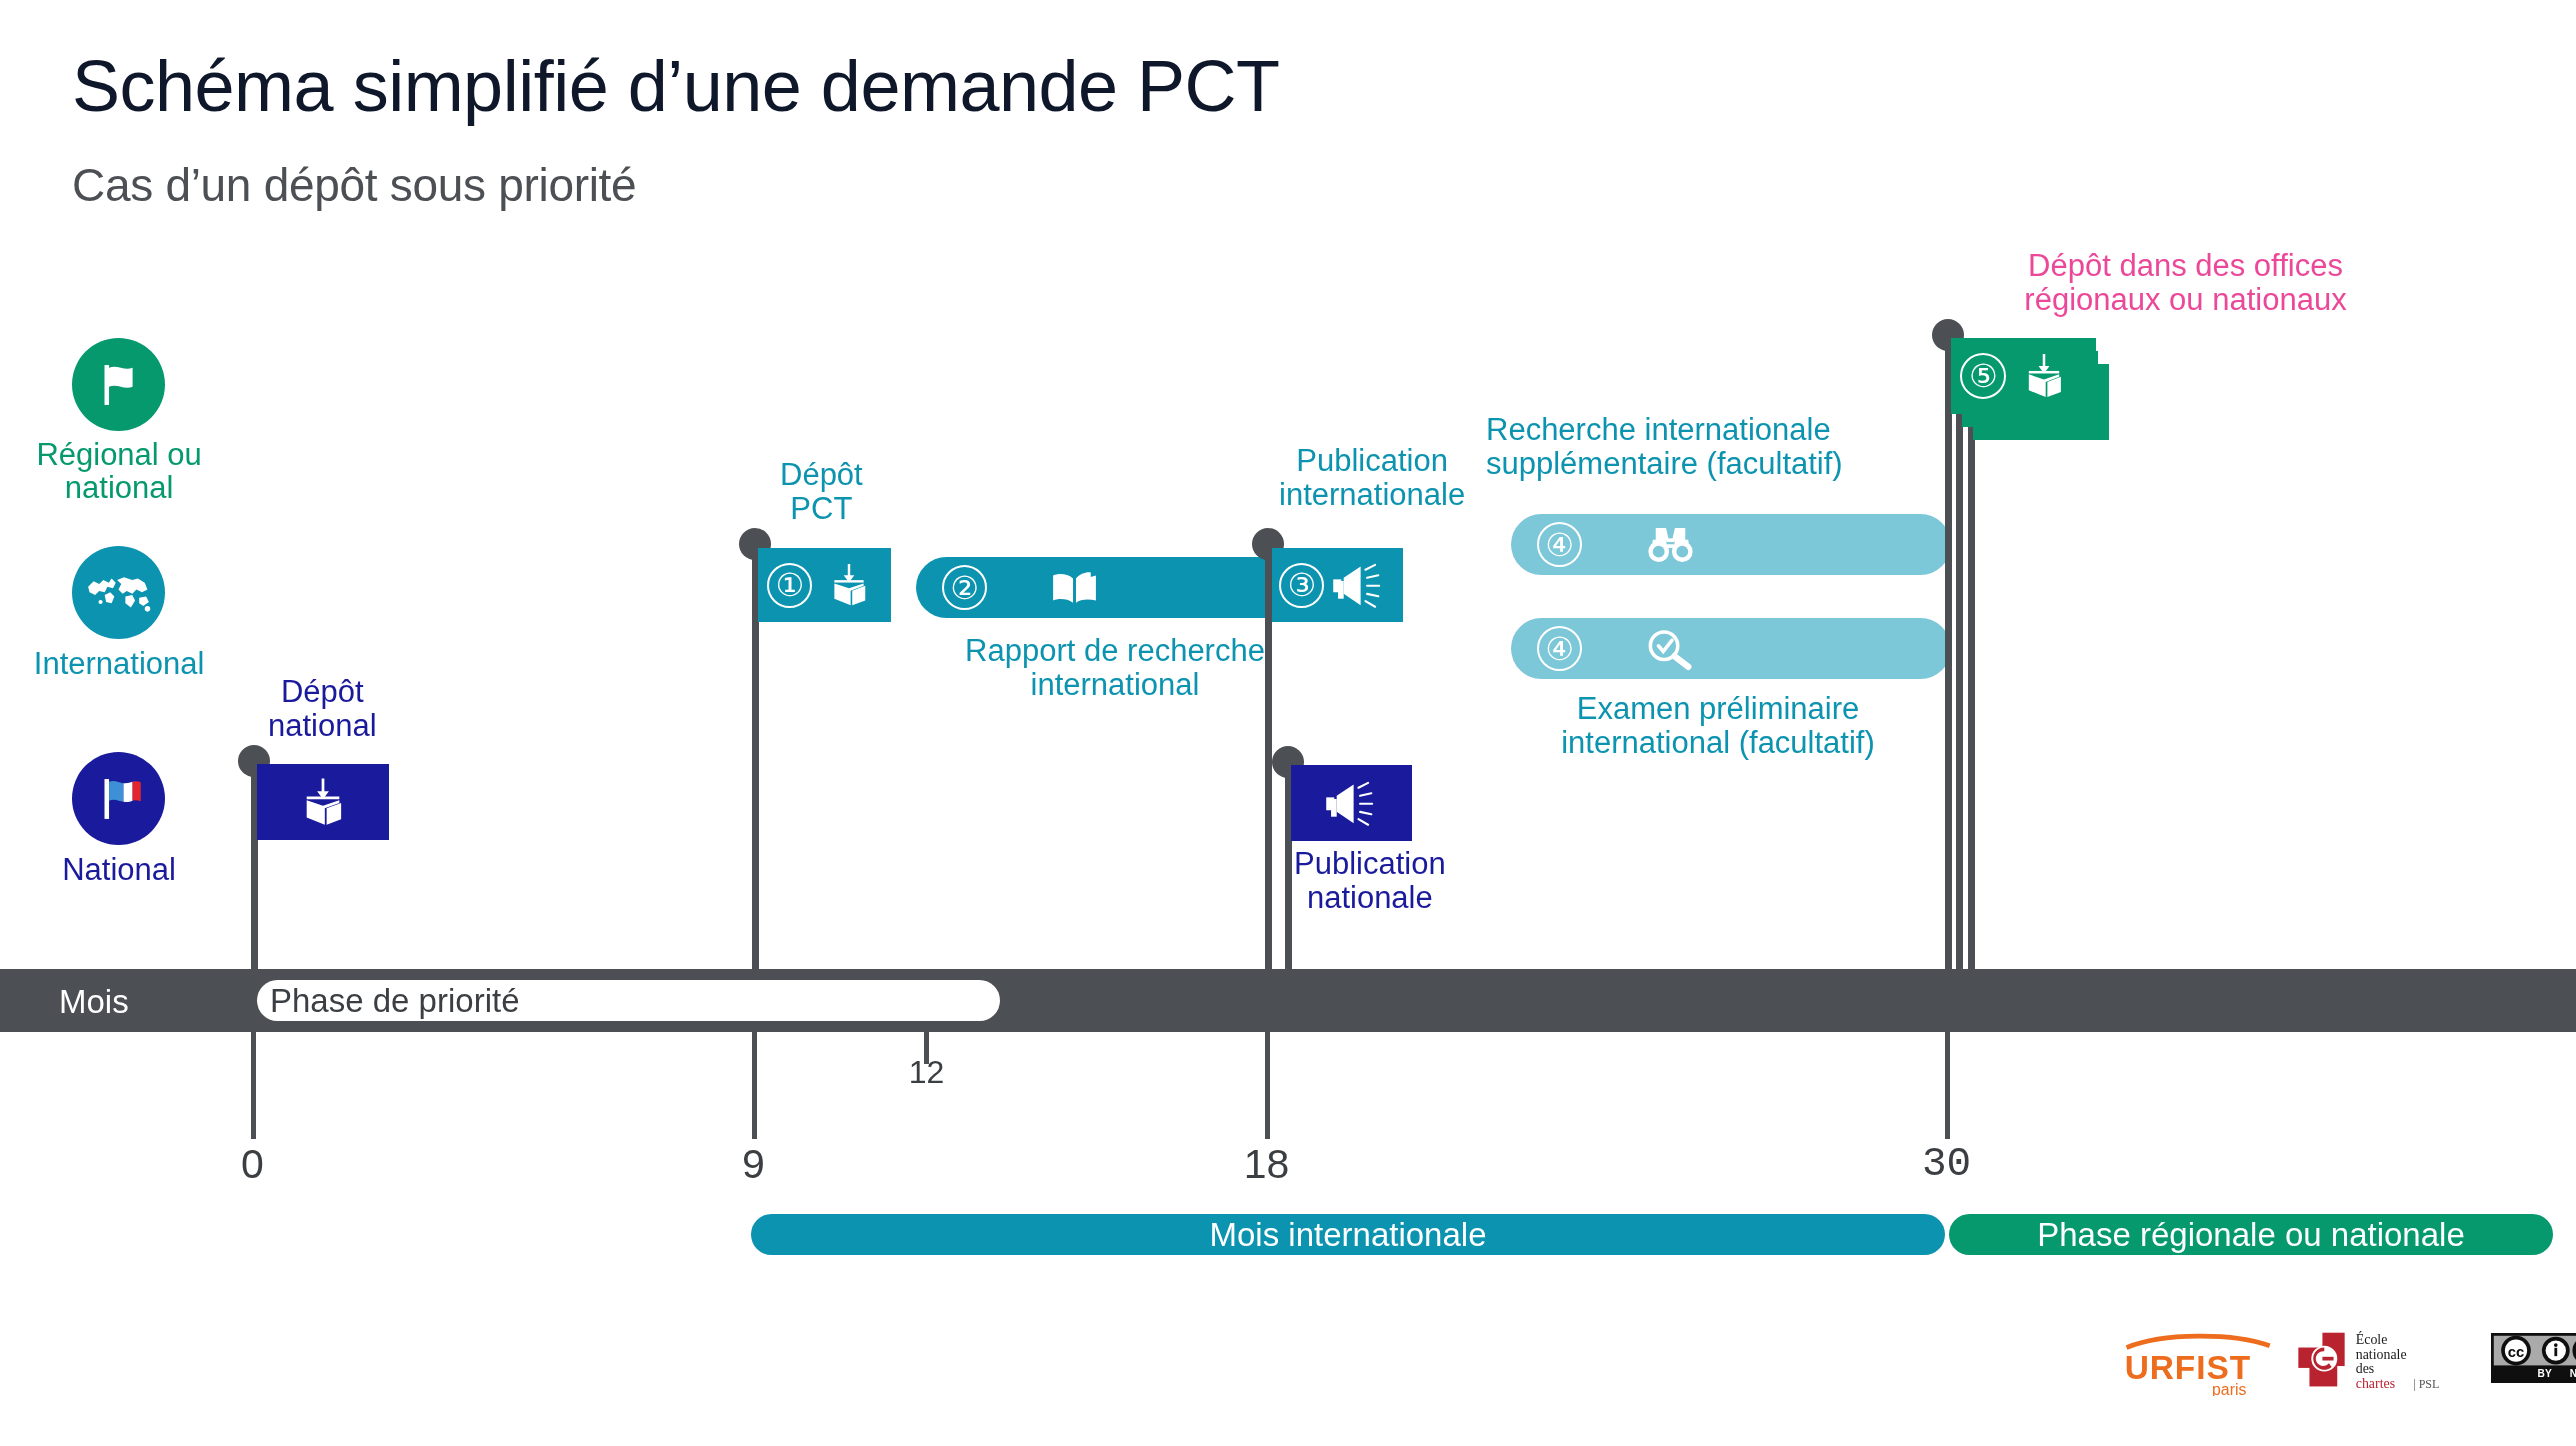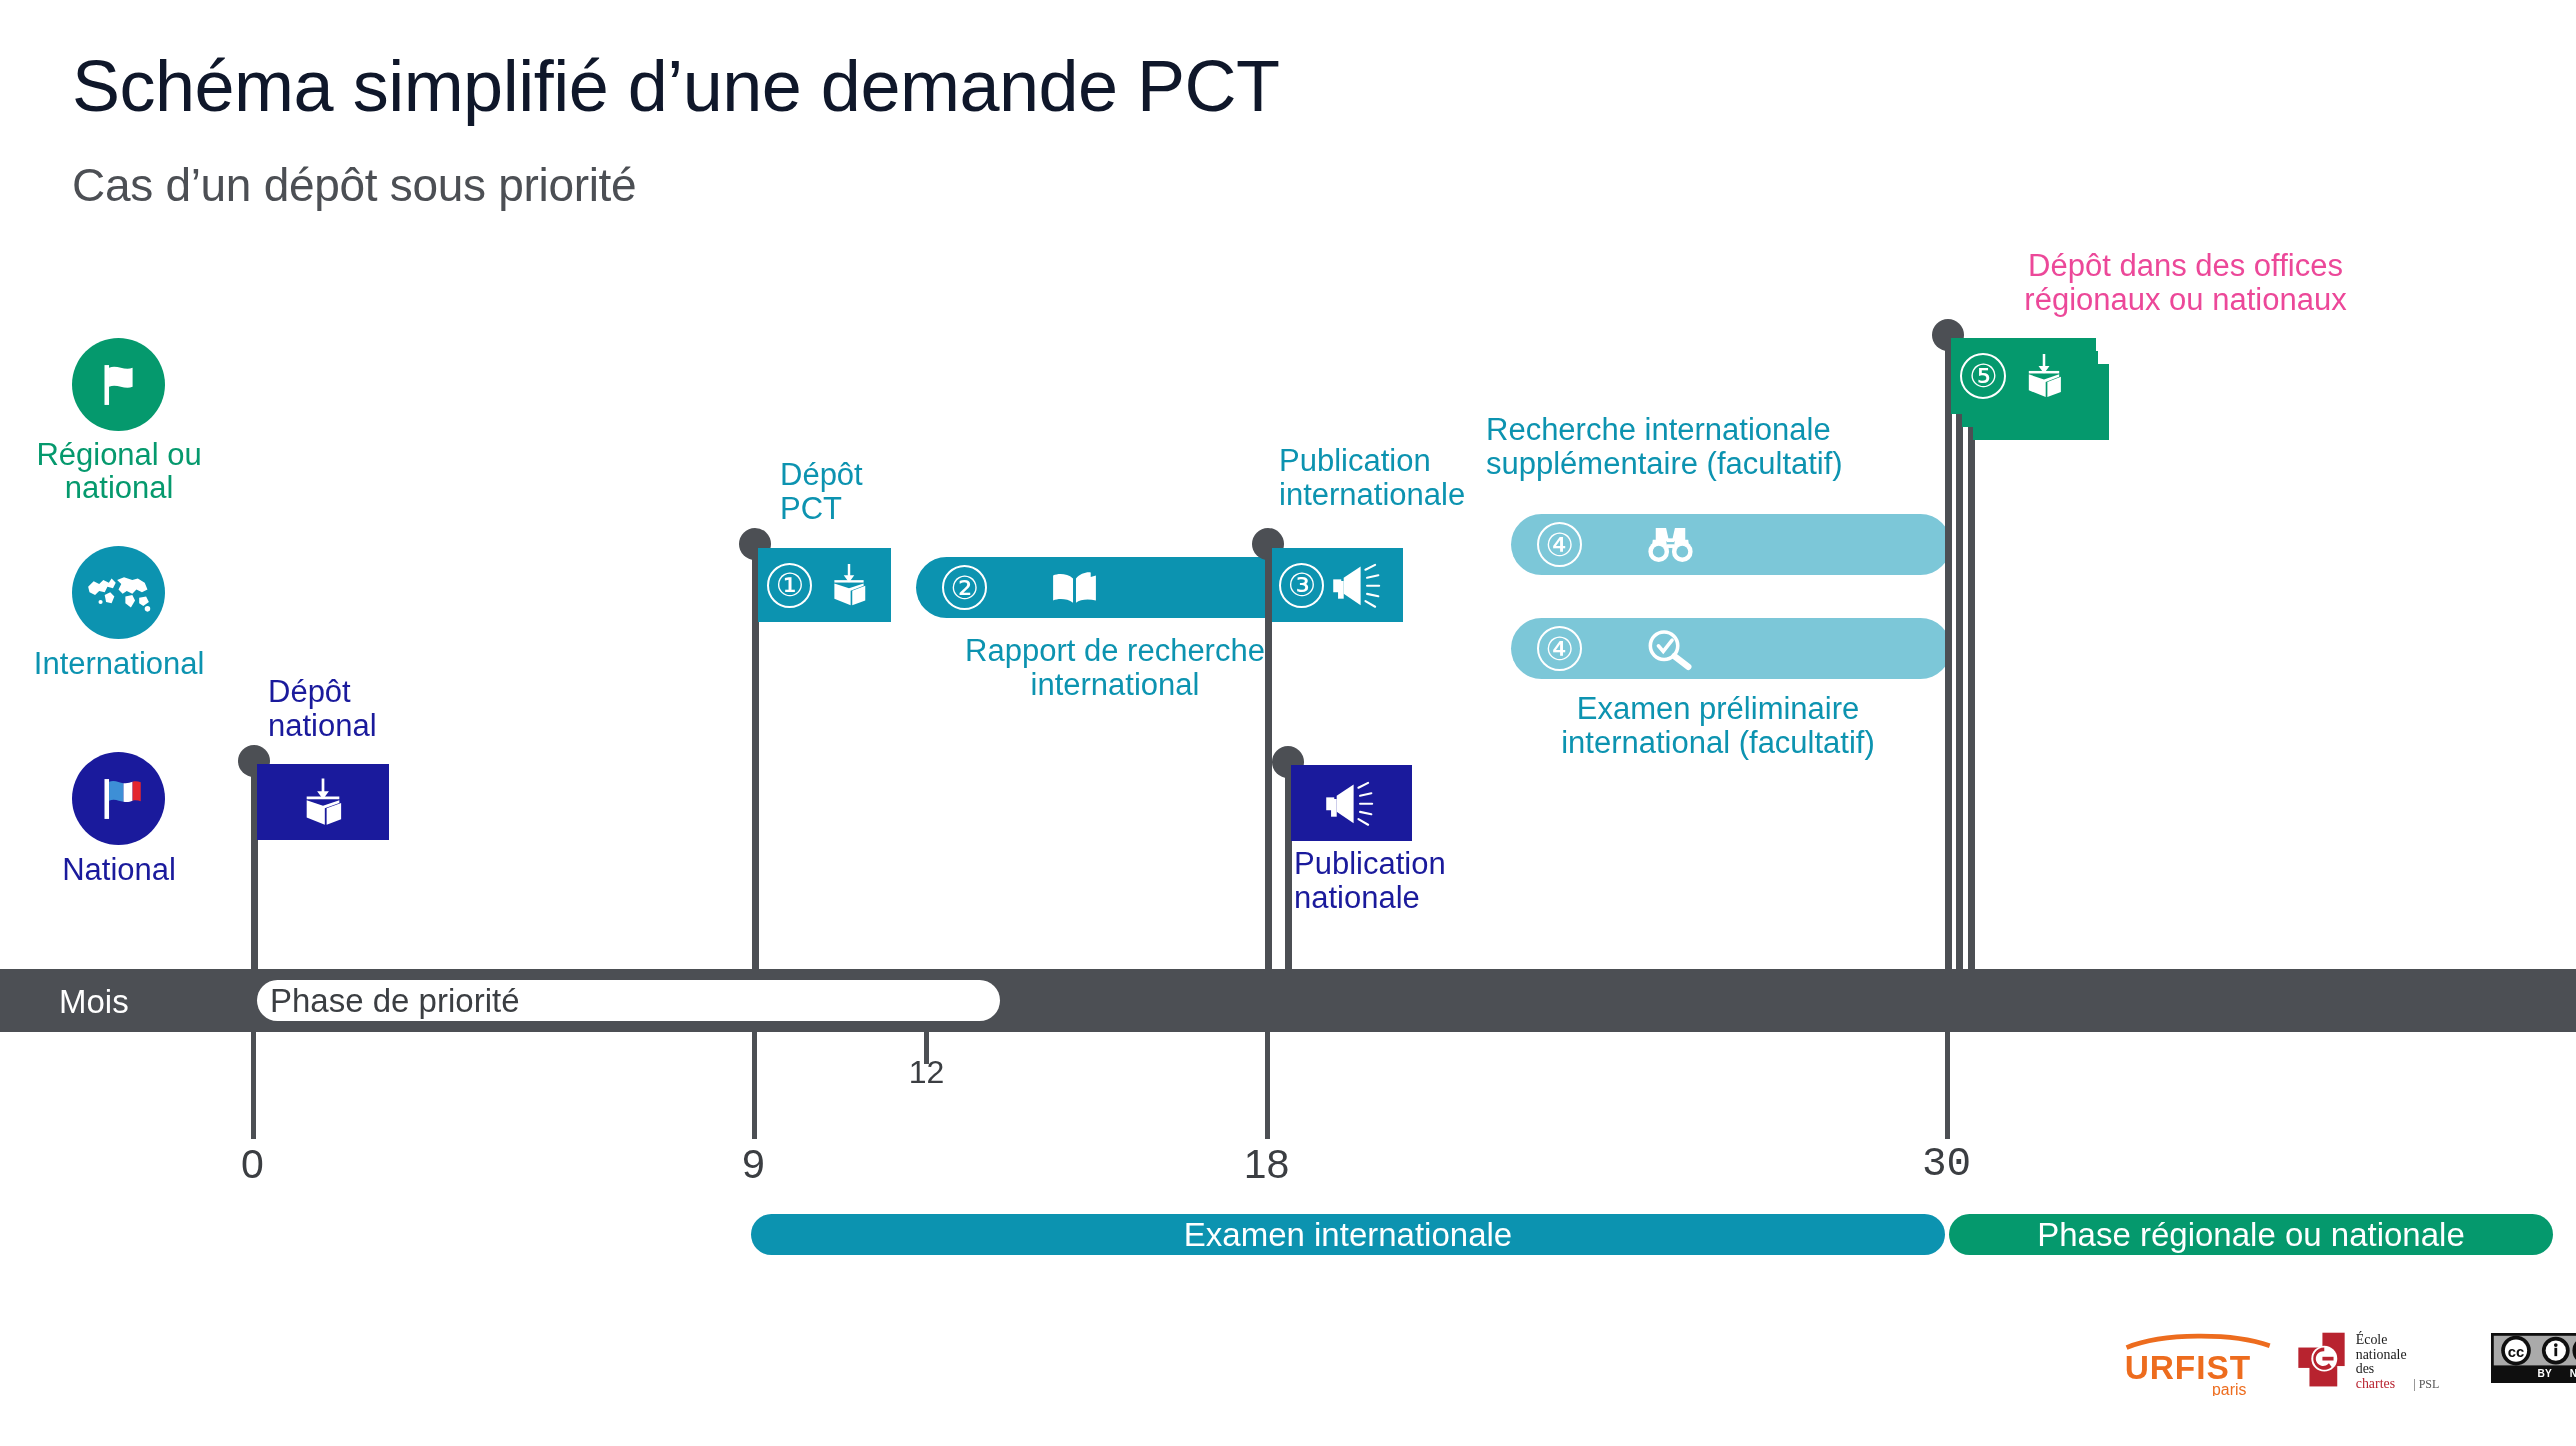--- a/index.html
+++ b/index.html
@@ -11,21 +11,21 @@
   #subtitle{left:72px;top:158px;font-size:46px;color:#4c4f54;letter-spacing:-0.3px;white-space:nowrap;}
   
   .legend-circle{border-radius:50%;display:flex;align-items:center;justify-content:center;}
   .legend-label{text-align:center;font-size:31px;line-height:1.08;width:242px;}
   
   .pole{position:absolute;width:6.5px;background:#4c4f54;}
   .knob{position:absolute;width:32px;height:32px;border-radius:50%;background:#4c4f54;}
   .flag{position:absolute;display:flex;align-items:center;}
   .numcircle{border:2.8px solid #fff;border-radius:50%;display:flex;align-items:center;
              justify-content:center;color:#fff;font-size:32px;box-sizing:border-box;}
-  .marker-text{position:absolute;font-size:31px;line-height:1.1;}
+  .marker-text{position:absolute;font-size:31px;line-height:1.1;text-align:center;}
   .pillbar{position:absolute;border-radius:32px;display:flex;align-items:center;}
   
   #axisband{position:absolute;left:0;top:969px;width:2576px;height:63px;background:#4c4f54;}
   #moislabel{position:absolute;left:59px;top:983px;color:#fff;font-size:33px;}
   #prioritypill{position:absolute;left:257px;top:980px;width:743px;height:41px;
                 background:#fff;border-radius:20.4px;}
   #prioritytext{position:absolute;left:270px;top:982px;font-size:33px;color:#3b3e42;}
   .tick{position:absolute;width:4.6px;background:#4c4f54;}
   .ticklabel{position:absolute;font-size:41px;color:#3b3e42;text-align:center;}
   .phasebar{position:absolute;height:41px;border-radius:20.4px;display:flex;
@@ -223,21 +223,21 @@
 <div class="tick" style="left:924px;top:1032px;height:32px;"></div>
 <div class="tick" style="left:1265px;top:1032px;height:107px;"></div>
 <div class="tick" style="left:1945px;top:1032px;height:107px;"></div>
 
 <div class="ticklabel" style="left:197px;top:1141px;width:111px;">0</div>
 <div class="ticklabel" style="left:698px;top:1141px;width:111px;">9</div>
 <div class="ticklabel" style="left:871px;top:1054px;width:111px;font-size:32px;">12</div>
 <div class="ticklabel" style="left:1211px;top:1141px;width:111px;">18</div>
 <div class="ticklabel" style="left:1891px;top:1141px;width:111px;font-family:Liberation Mono, monospace;">30</div>
 
-<div class="phasebar" style="left:751px;top:1214px;width:1194px;background:#0c93b0;">Examen internationale</div>
+<div class="phasebar" style="left:751px;top:1214px;width:1194px;background:#0c93b0;">Mois internationale</div>
 <div class="phasebar" style="left:1949px;top:1214px;width:604px;background:#05996d;text-align:right;">Phase régionale ou nationale</div>
 
 <div id="logos">
 
   <div class="abs" style="left:0;top:7.4px;">
     <svg width="158" height="69" viewBox="0 0 170 74">
       <path d="M6 22 C45 6,120 6,160 20" stroke="#ed6c1e" stroke-width="5" fill="none"></path>
       <text x="4" y="56" font-family="&quot;Liberation Sans&quot;, sans-serif" font-size="36" font-weight="bold" fill="#ed6c1e" letter-spacing="1">URFIST</text>
       <text x="98" y="73" font-family="&quot;Liberation Sans&quot;, sans-serif" font-size="17" fill="#ed6c1e">paris</text>
     </svg>

